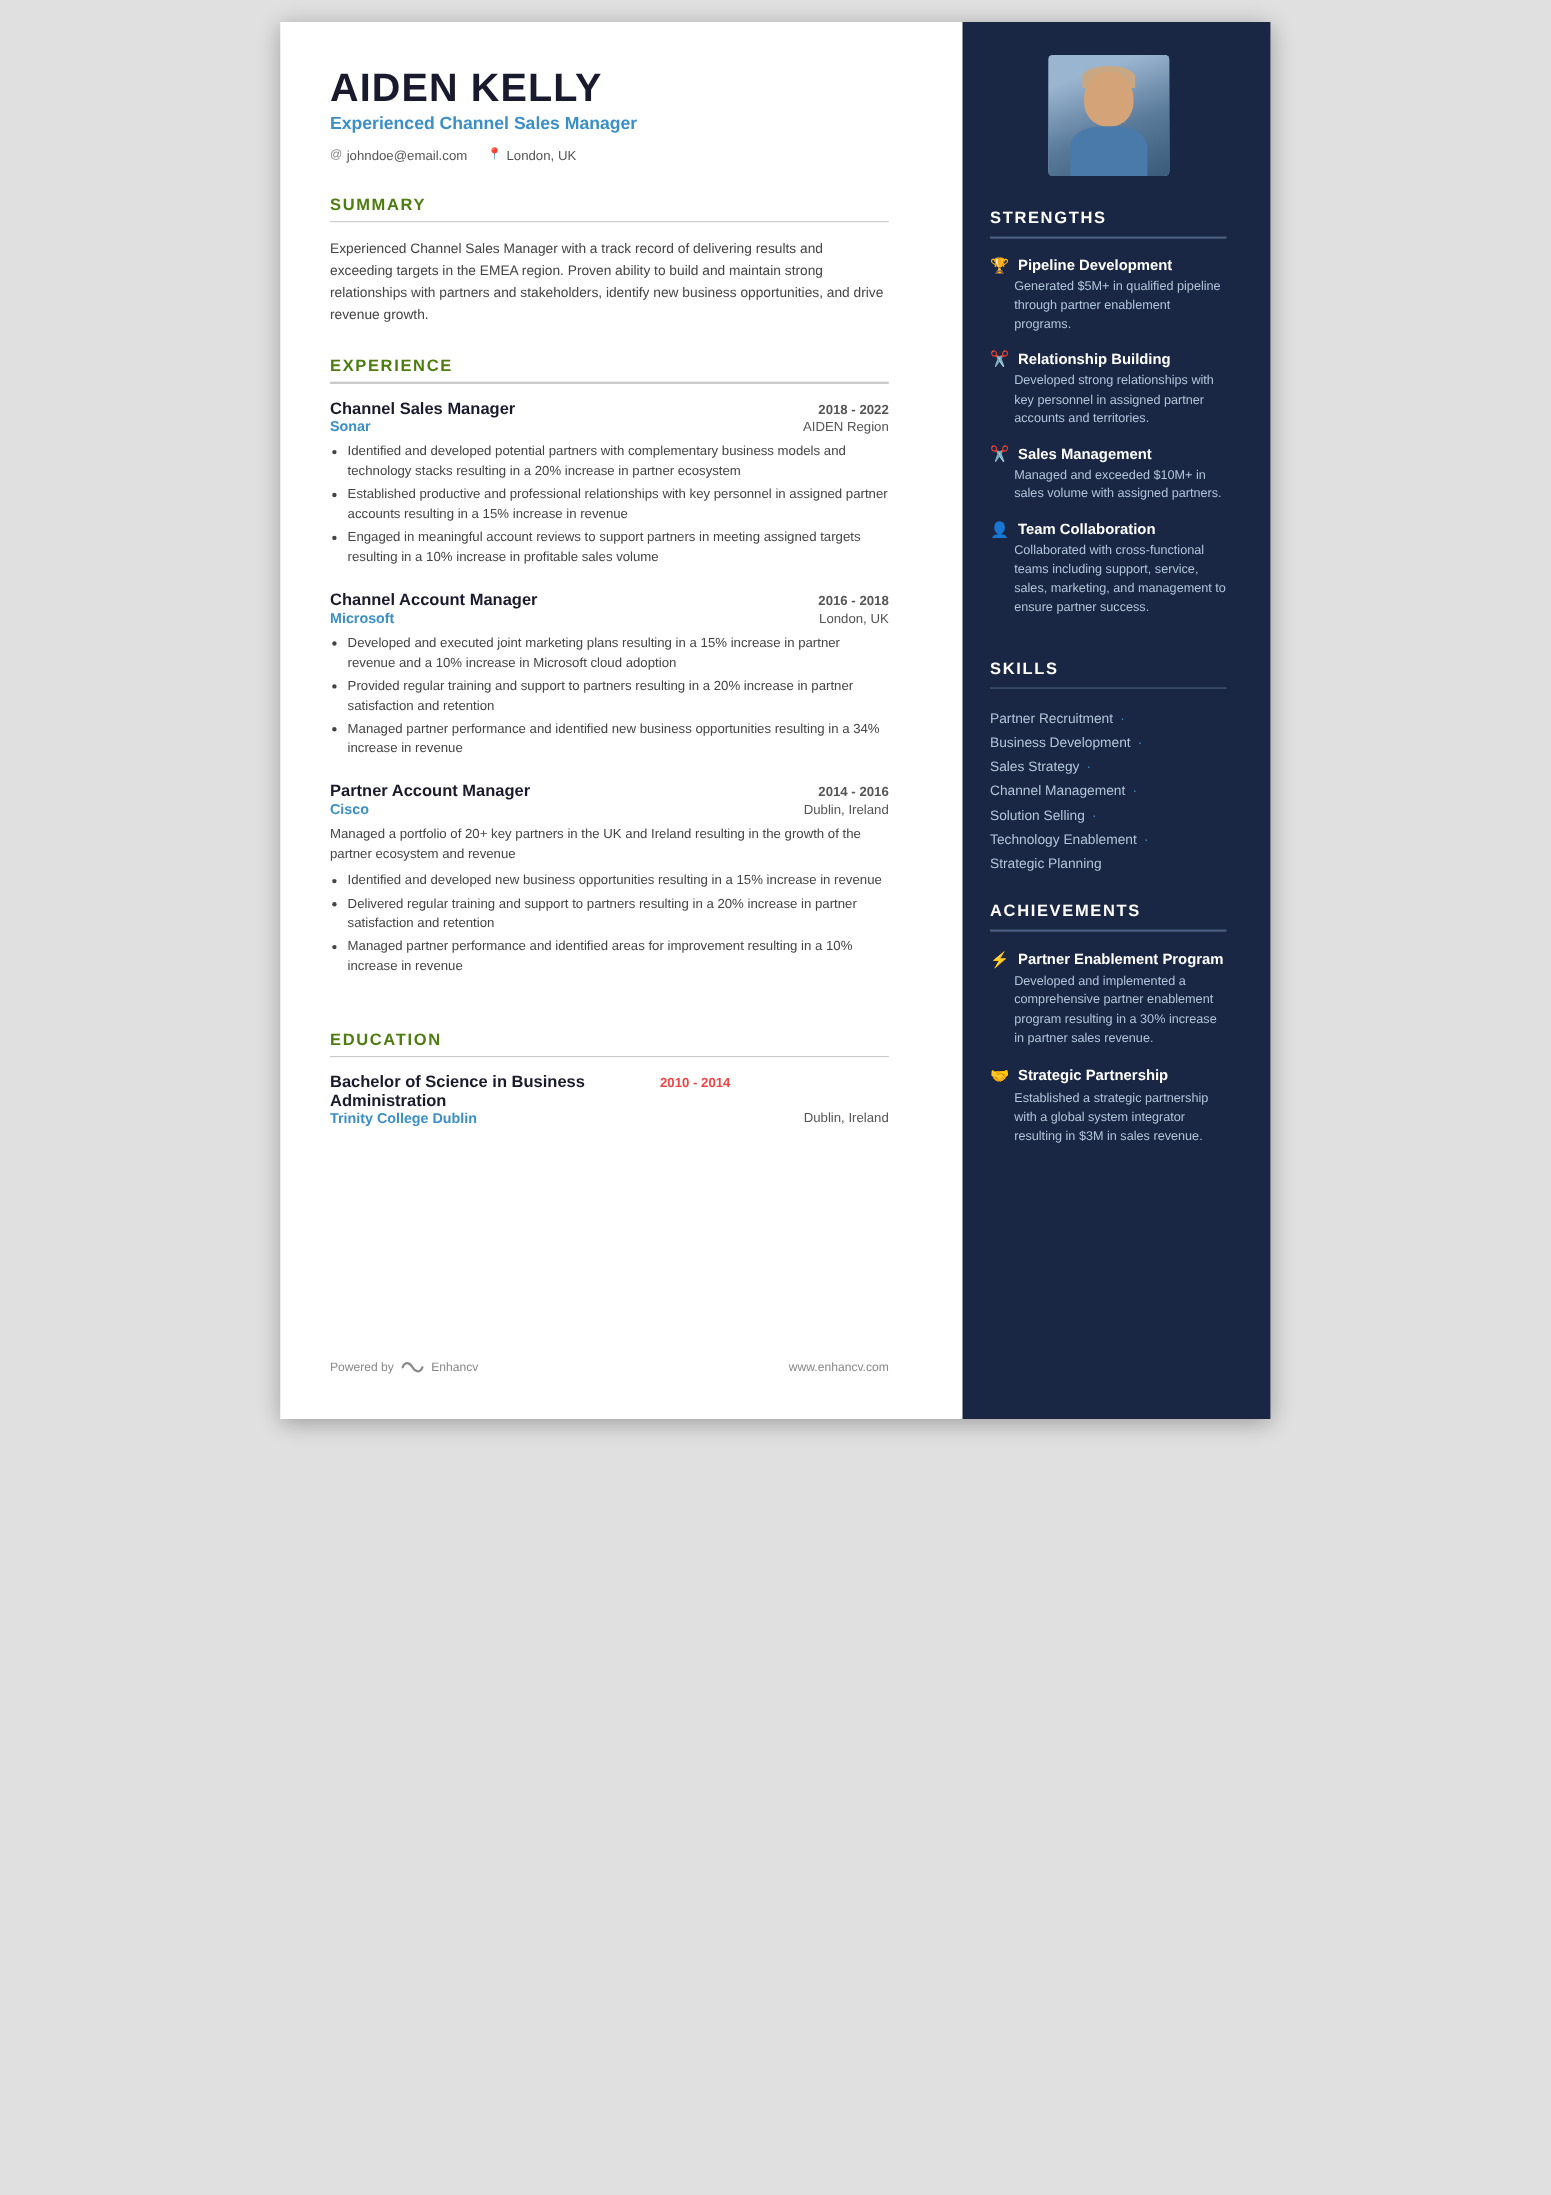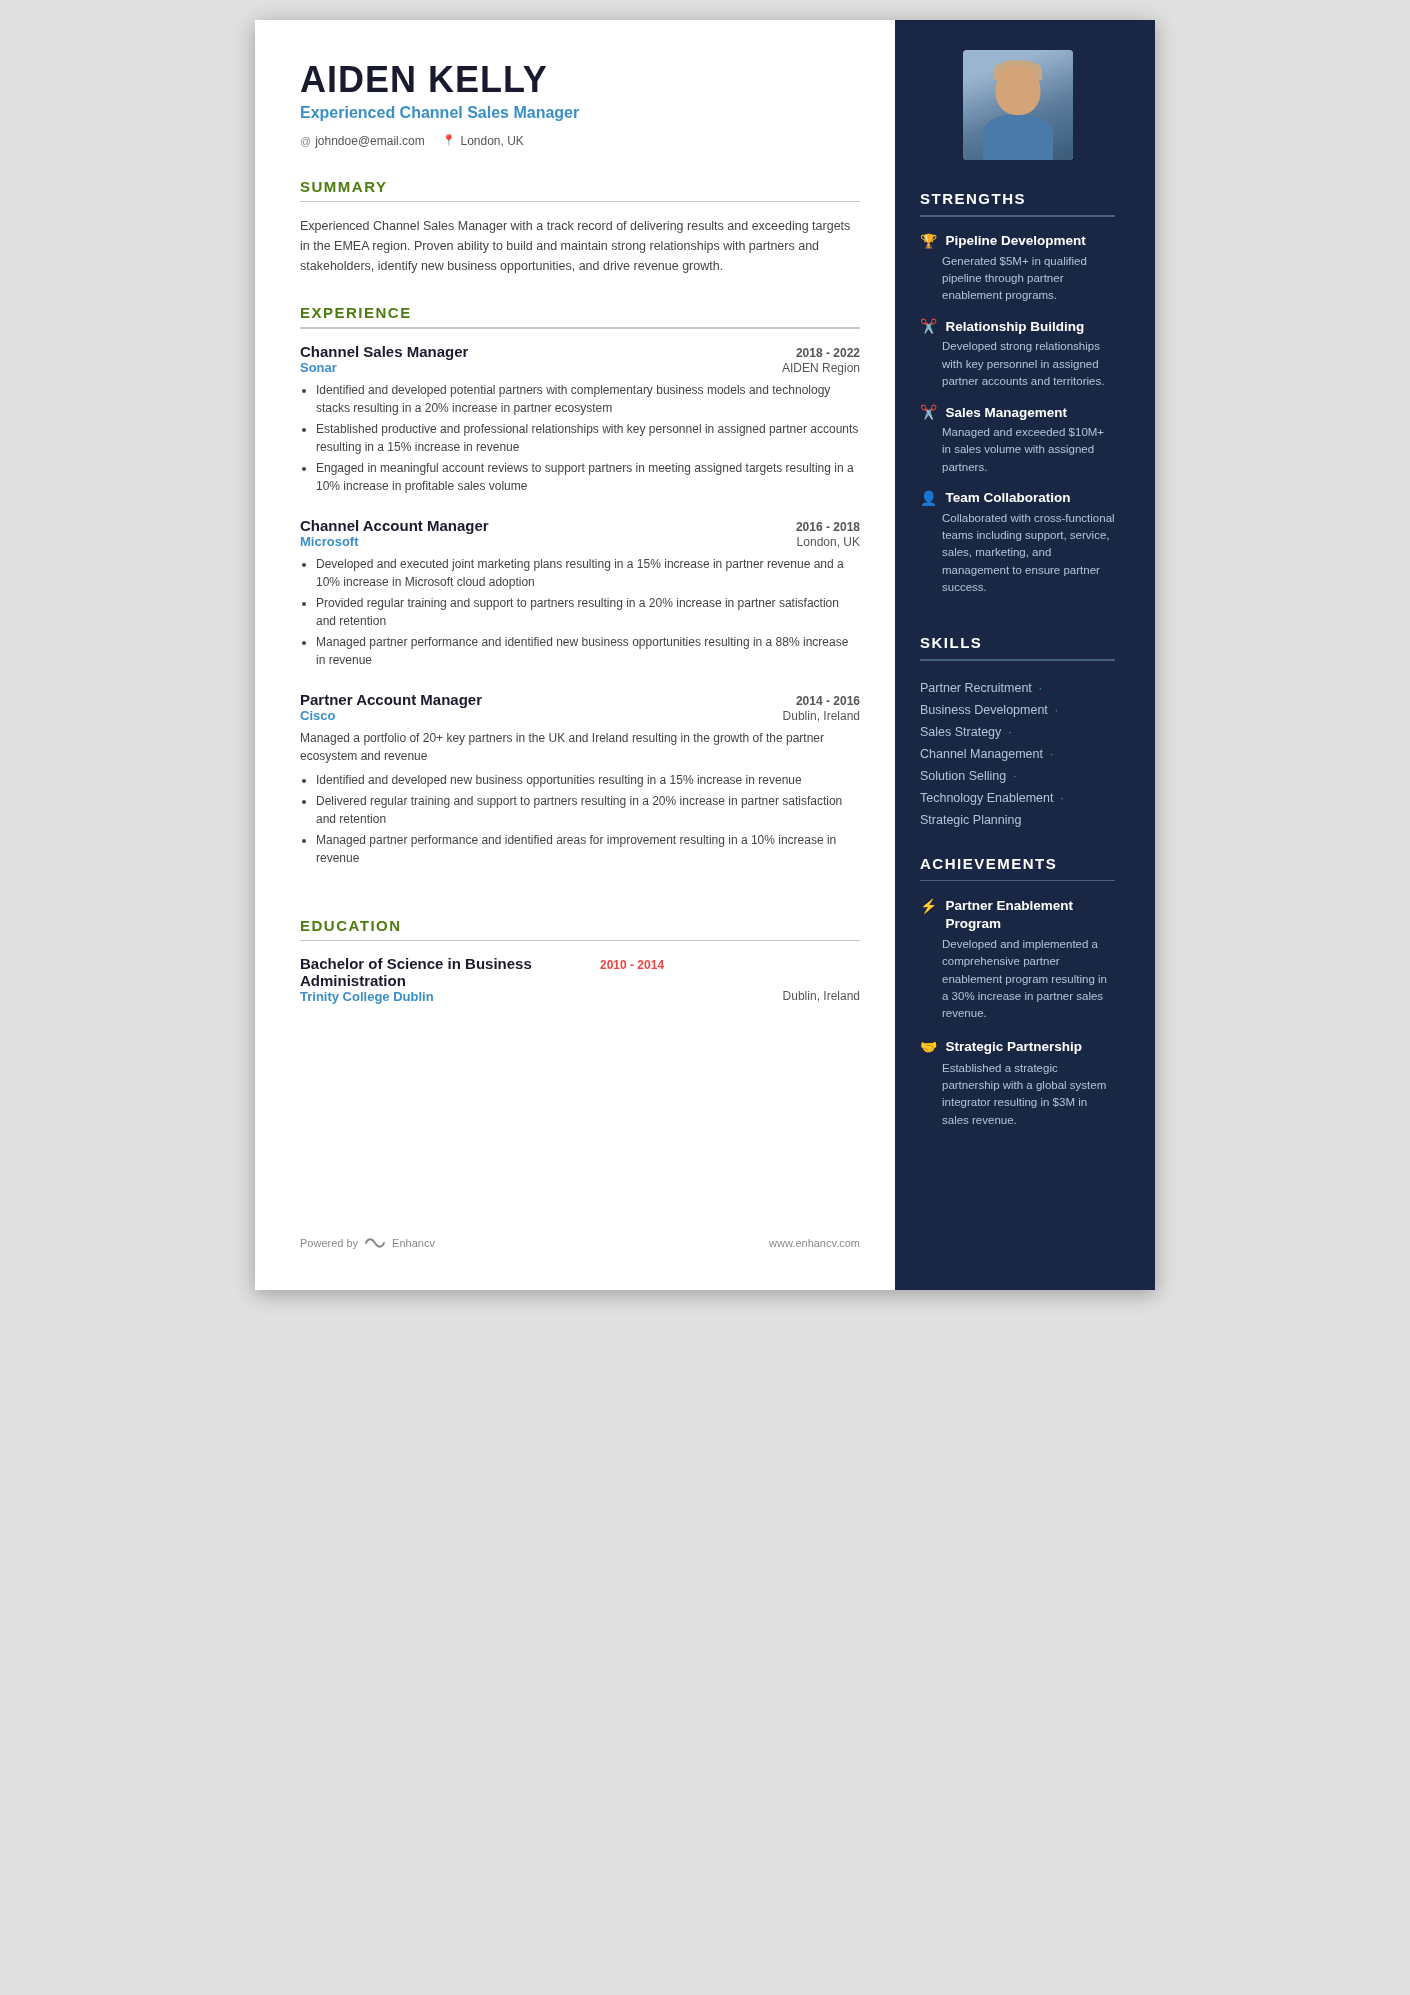--- a/index.html
+++ b/index.html
@@ -169,26 +169,27 @@
       color: #888;
     }
     .footer-logo {
       display: flex;
       align-items: center;
       gap: 6px;
     }
 
     
     .right-col {
-      width: 260px;
+      width: 280px;
       background: #1a2744;
       padding: 30px 40px 30px 25px;
       display: flex;
       flex-direction: column;
       color: white;
+      margin-left: 32px;
     }
     .profile-photo {
       width: 110px;
       height: 110px;
       border-radius: 4px;
       background: linear-gradient(135deg, #5a7aa0 0%, #8aafcf 50%, #c0d0e0 100%);
       margin: 0 auto 30px auto;
       display: flex;
       align-items: center;
       justify-content: center;
@@ -360,21 +361,21 @@
           <span class="exp-job-title">Channel Account Manager</span>
           <span class="exp-dates">2016 - 2018</span>
         </div>
         <div class="exp-sub">
           <span class="exp-company">Microsoft</span>
           <span class="exp-location">London, UK</span>
         </div>
         <ul class="exp-bullets">
           <li>Developed and executed joint marketing plans resulting in a 15% increase in partner revenue and a 10% increase in Microsoft cloud adoption</li>
           <li>Provided regular training and support to partners resulting in a 20% increase in partner satisfaction and retention</li>
-          <li>Managed partner performance and identified new business opportunities resulting in a 88% increase in revenue</li>
+          <li>Managed partner performance and identified new business opportunities resulting in a 34% increase in revenue</li>
         </ul>
       </div>
 
       <div class="exp-entry">
         <div class="exp-header">
           <span class="exp-job-title">Partner Account Manager</span>
           <span class="exp-dates">2014 - 2016</span>
         </div>
         <div class="exp-sub">
           <span class="exp-company">Cisco</span>

